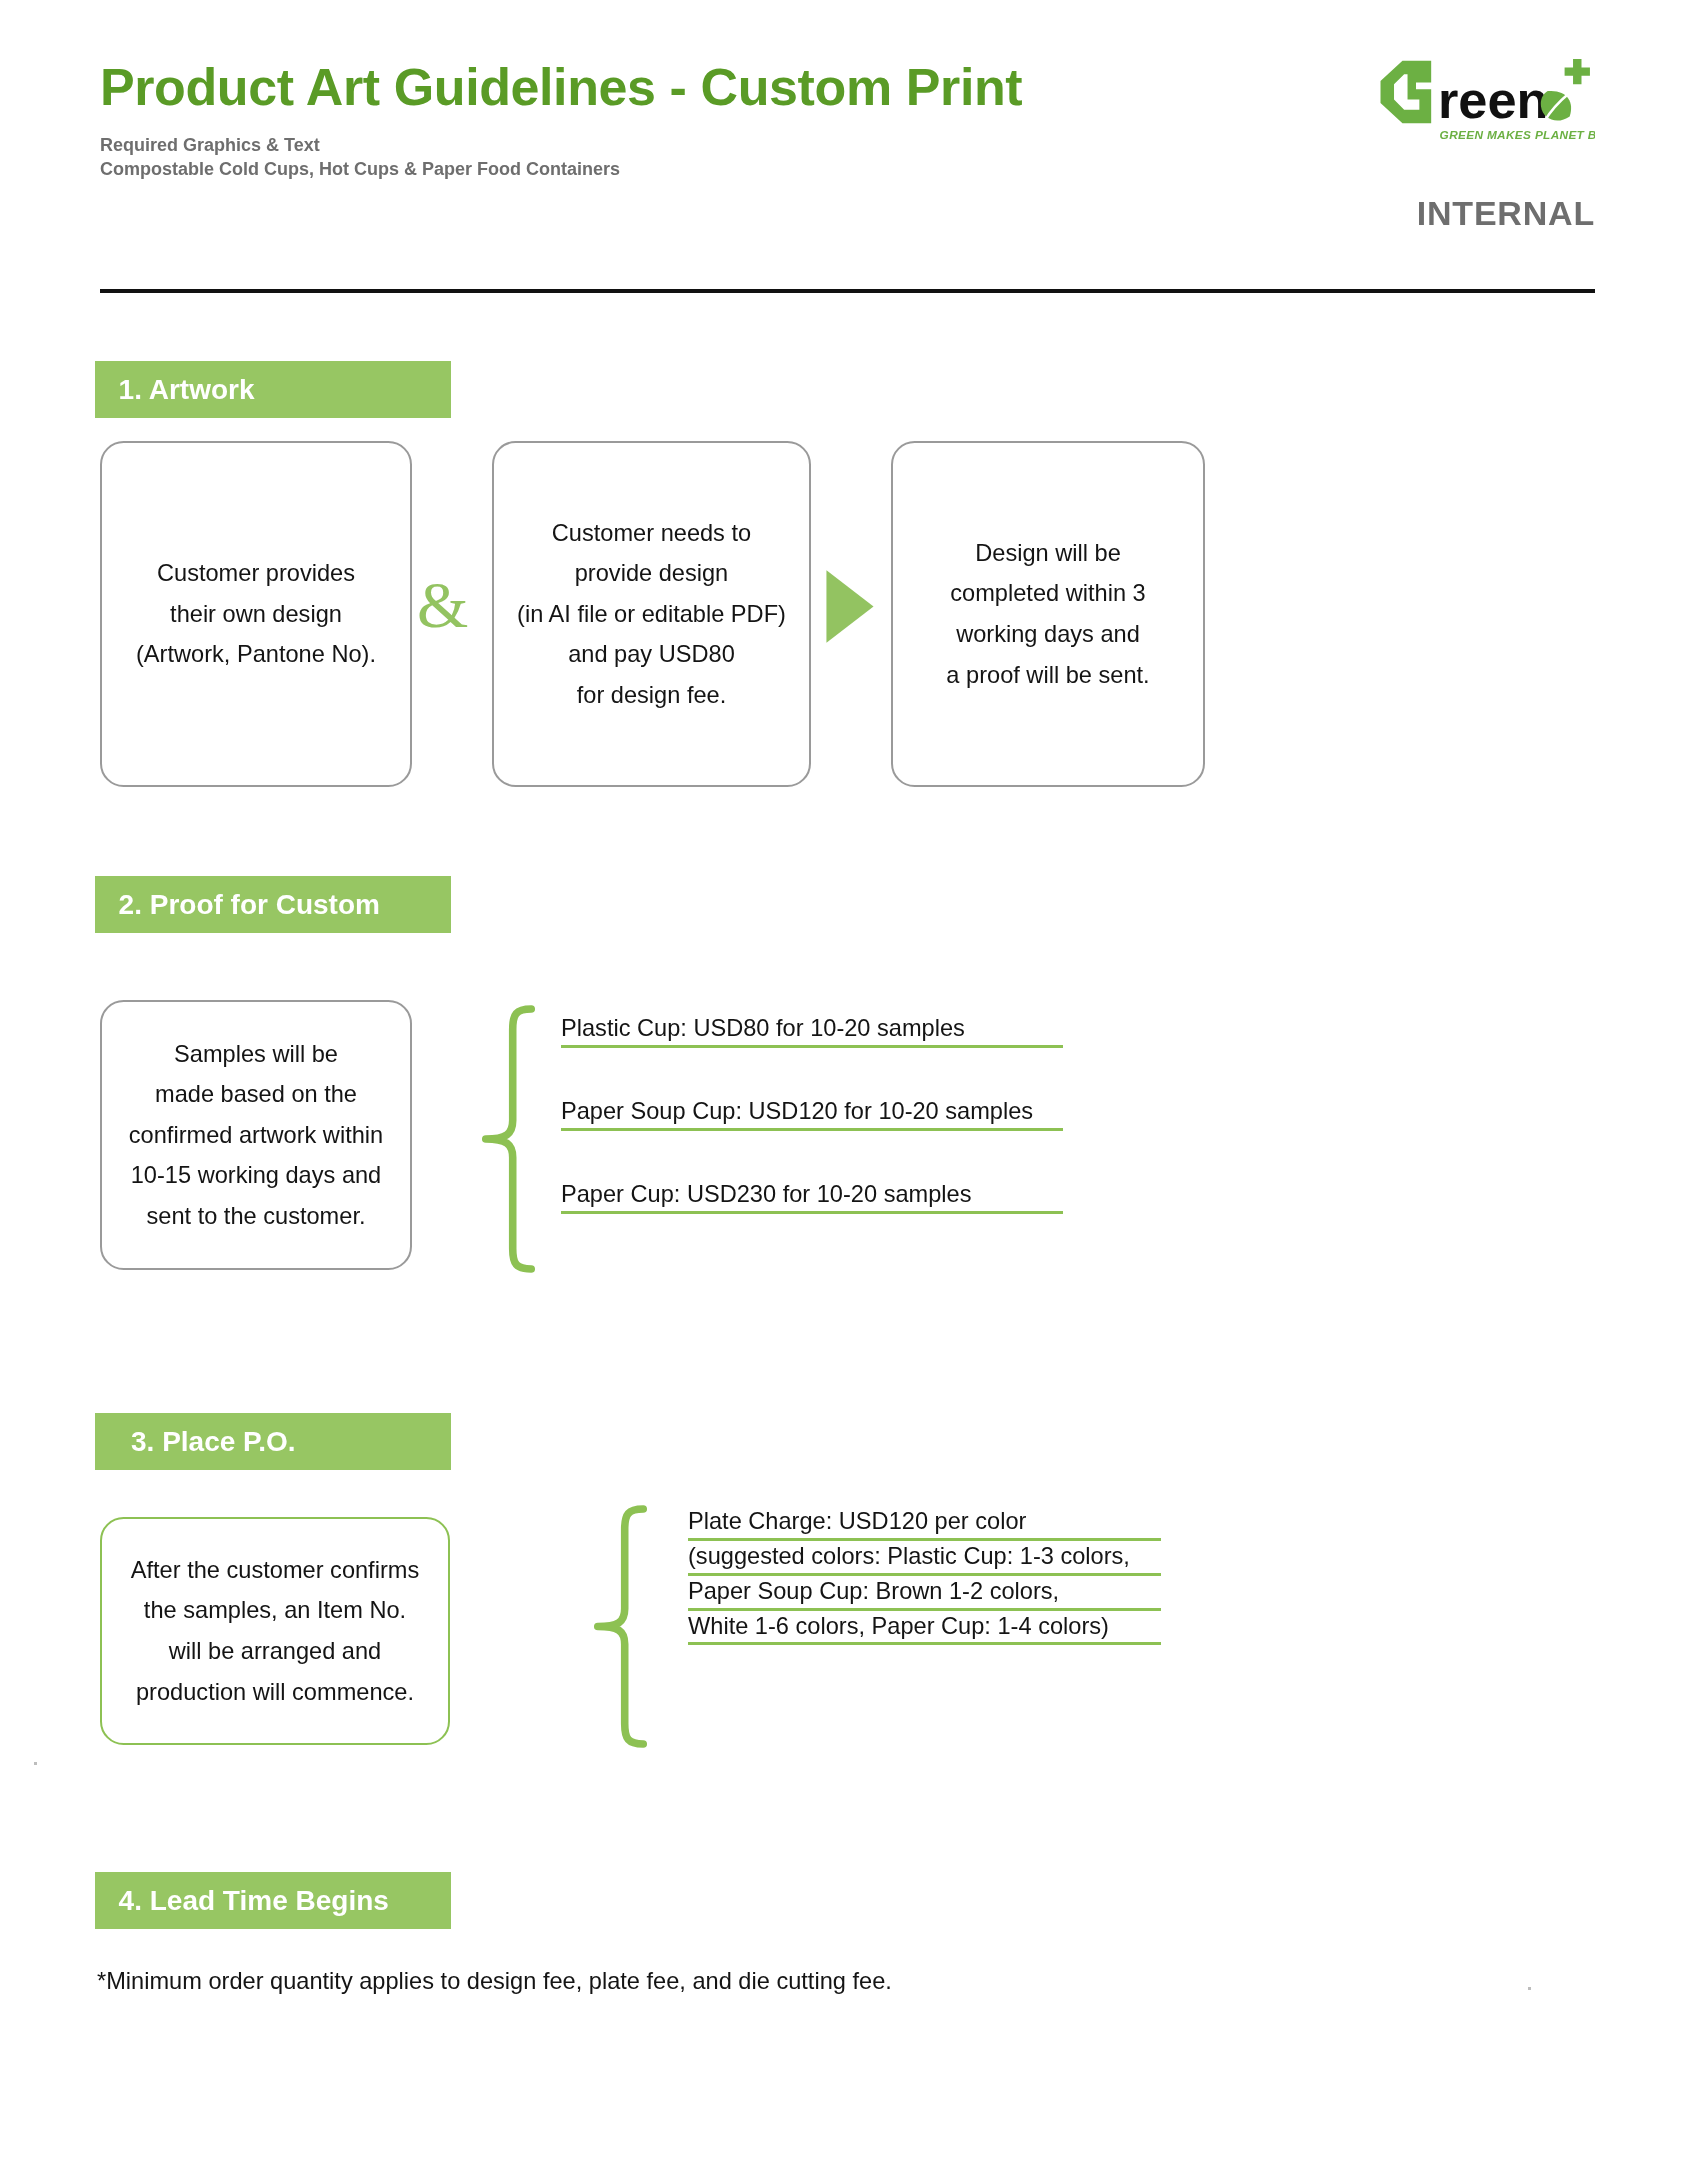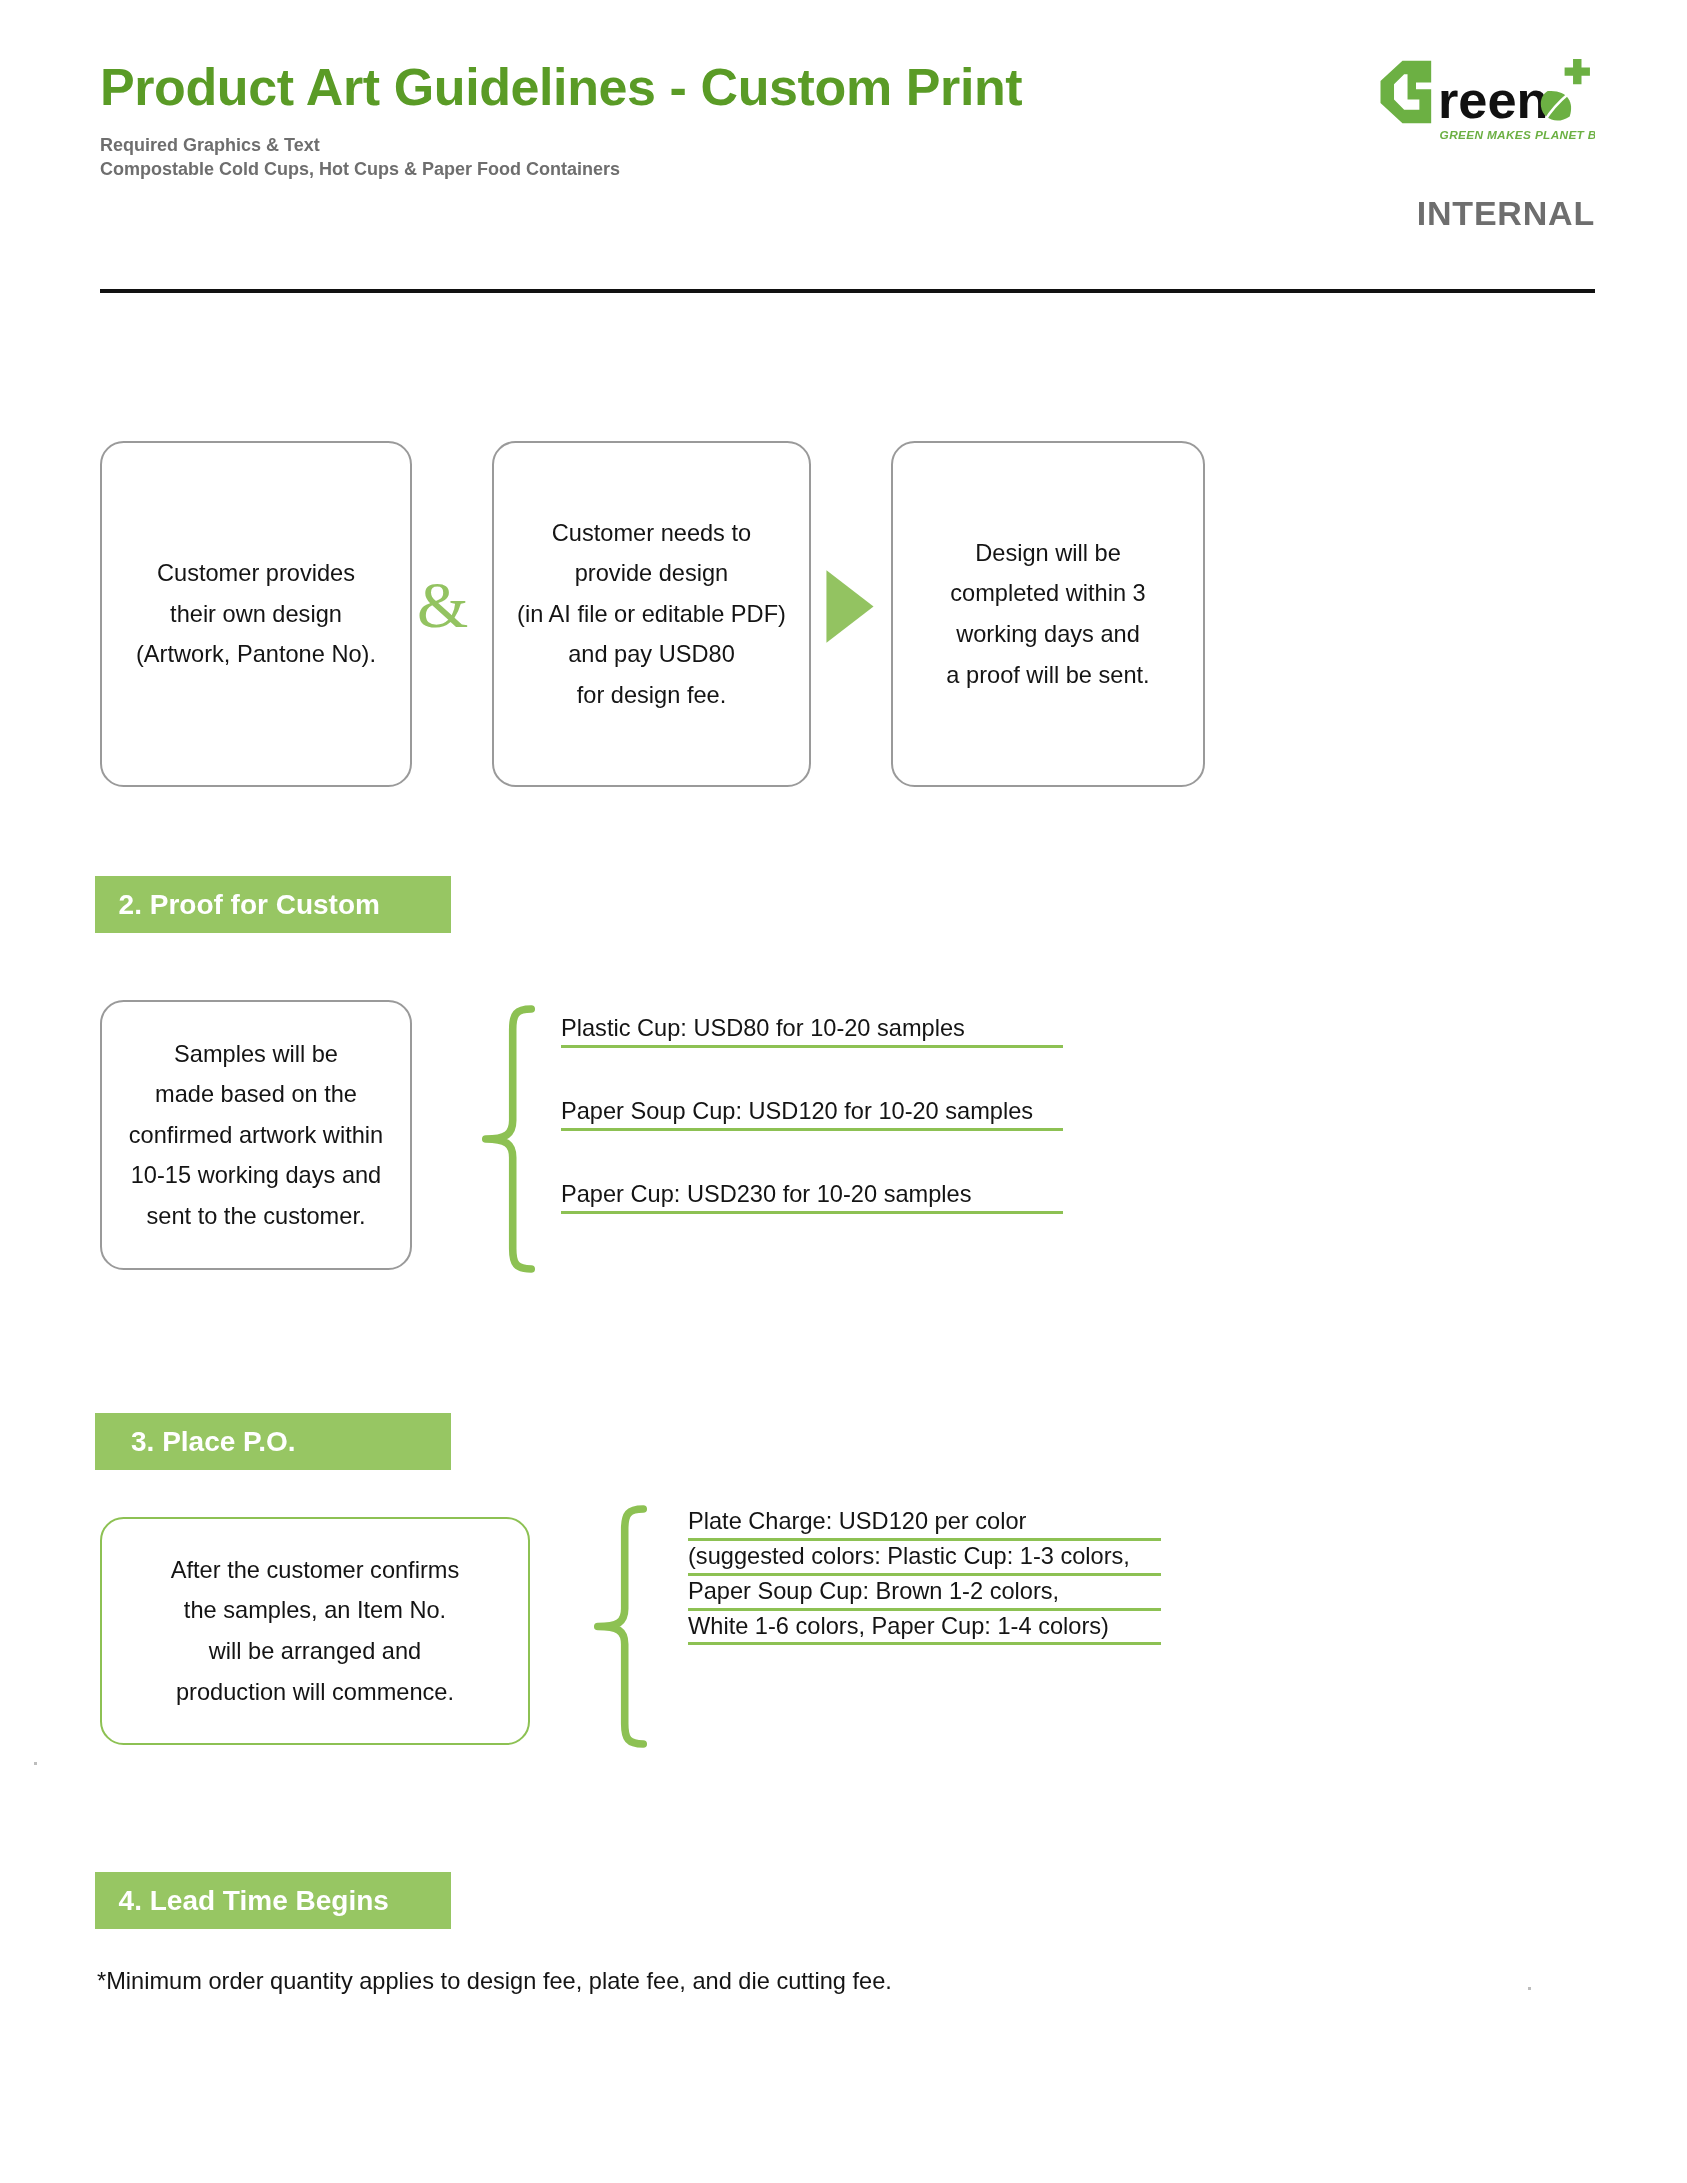--- a/index.html
+++ b/index.html
@@ -121,21 +121,21 @@
 
   
   #box-1 { left: 100px;  top: 441px; width: 312px; height: 346px; }
   #box-2 { left: 492px;  top: 441px; width: 319px; height: 346px; }
   #box-3 { left: 891px; top: 441px; width: 314px; height: 346px; }
 
   
   #box-4 { left: 100px; top: 1000px; width: 312px; height: 270px; }
 
   
-  #box-5 { left: 100px; top: 1517px; width: 430px; height: 228px; justify-content: center; }
+  #box-5 { left: 100px; top: 1517px; width: 350px; height: 228px; justify-content: center; }
 
   
   .ampersand {
     position: absolute;
     left: 417px;
     top: 572px;
     font-size: 66px;
     color: #93c361;
     font-family: "Liberation Serif", serif;
     line-height: 1;
@@ -226,20 +226,23 @@
 
         <path d="M244 8 L254 8 L254 18 L264 18 L264 28 L254 28 L254 38 L244 38 L244 28 L234 28 L234 18 L244 18 Z" fill="#6cb043"></path>
 
         <text x="86" y="103" font-family="&quot;Liberation Sans&quot;, sans-serif" font-size="14" font-weight="bold" font-style="italic" fill="#6cb043" letter-spacing="0.4">GREEN MAKES PLANET BETTER</text>
       </svg>
     </div>
   </div>
 
   <div class="rule"></div>
 
+  <div class="banner" id="banner-1">
+    <span class="banner-label">1. Artwork</span>
+  </div>
 
   <div class="rbox" id="box-1">
     <div>
       <p>Customer provides</p>
       <p>their own design</p>
       <p>(Artwork, Pantone No).</p>
     </div>
   </div>
 
   <div class="ampersand">&amp;</div>

